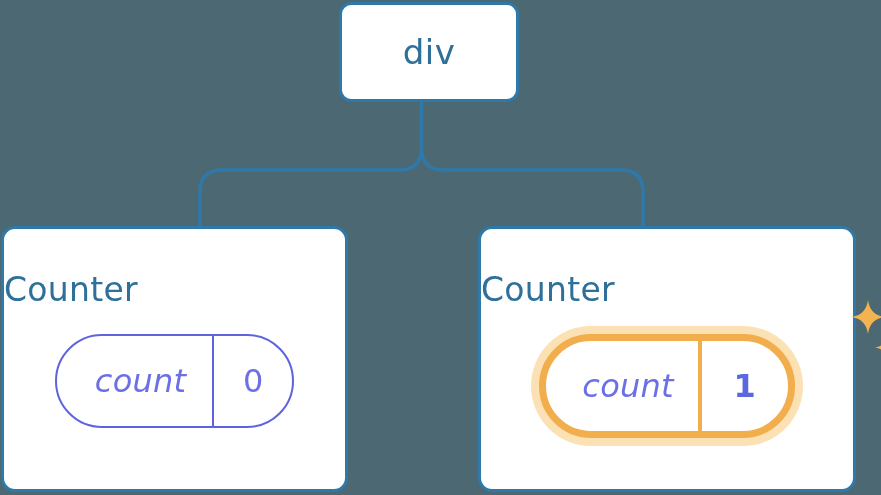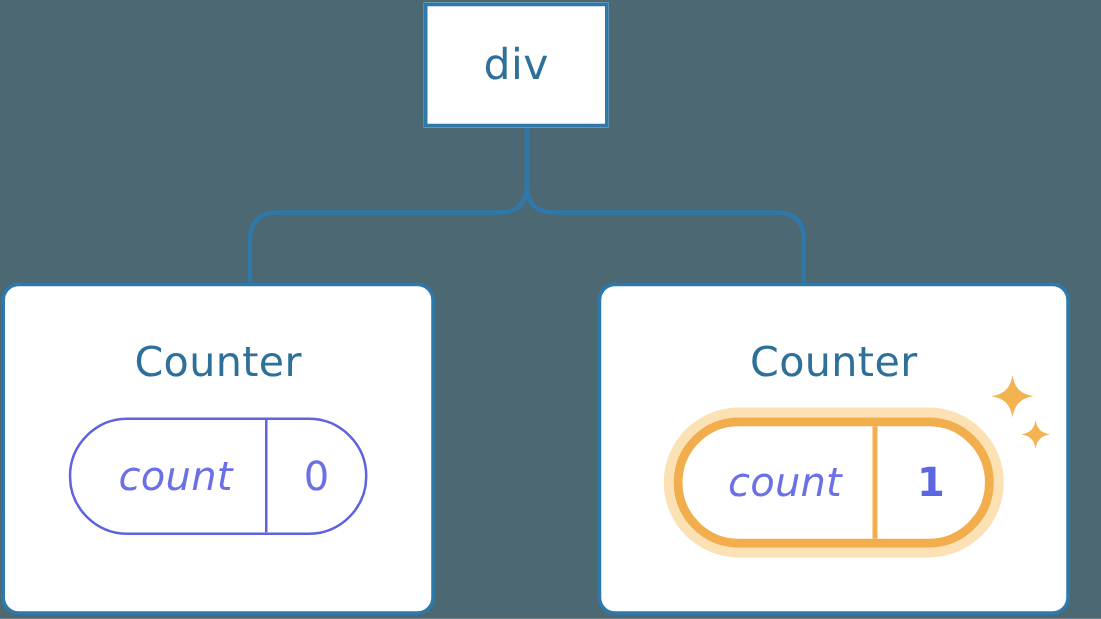--- a/index.html
+++ b/index.html
@@ -37,38 +37,37 @@
     background: #ffffff;
     border: 3px solid #2f79aa;
     border-radius: 14px;
     box-sizing: border-box;
   }
 
   
   #node-div {
     left: 339px;
     top: 2px;
-    width: 148px;
+    width: 180px;
     height: 100px;
-    border-radius: 0;
+    border-radius: 12px;
     display: flex;
     align-items: center;
     justify-content: center;
   }
   #node-div .node-title {
     font-size: 34px;
     color: #2e7099;
     letter-spacing: 0.4px;
   }
 
   
   .node-component {
     display: flex;
     flex-direction: column;
-    align-items: center;
     padding-top: 44px;
   }
   #node-counter-left {
     left: 1px;
     top: 226px;
     width: 347px;
     height: 266px;
   }
   #node-counter-right {
     left: 478px;

